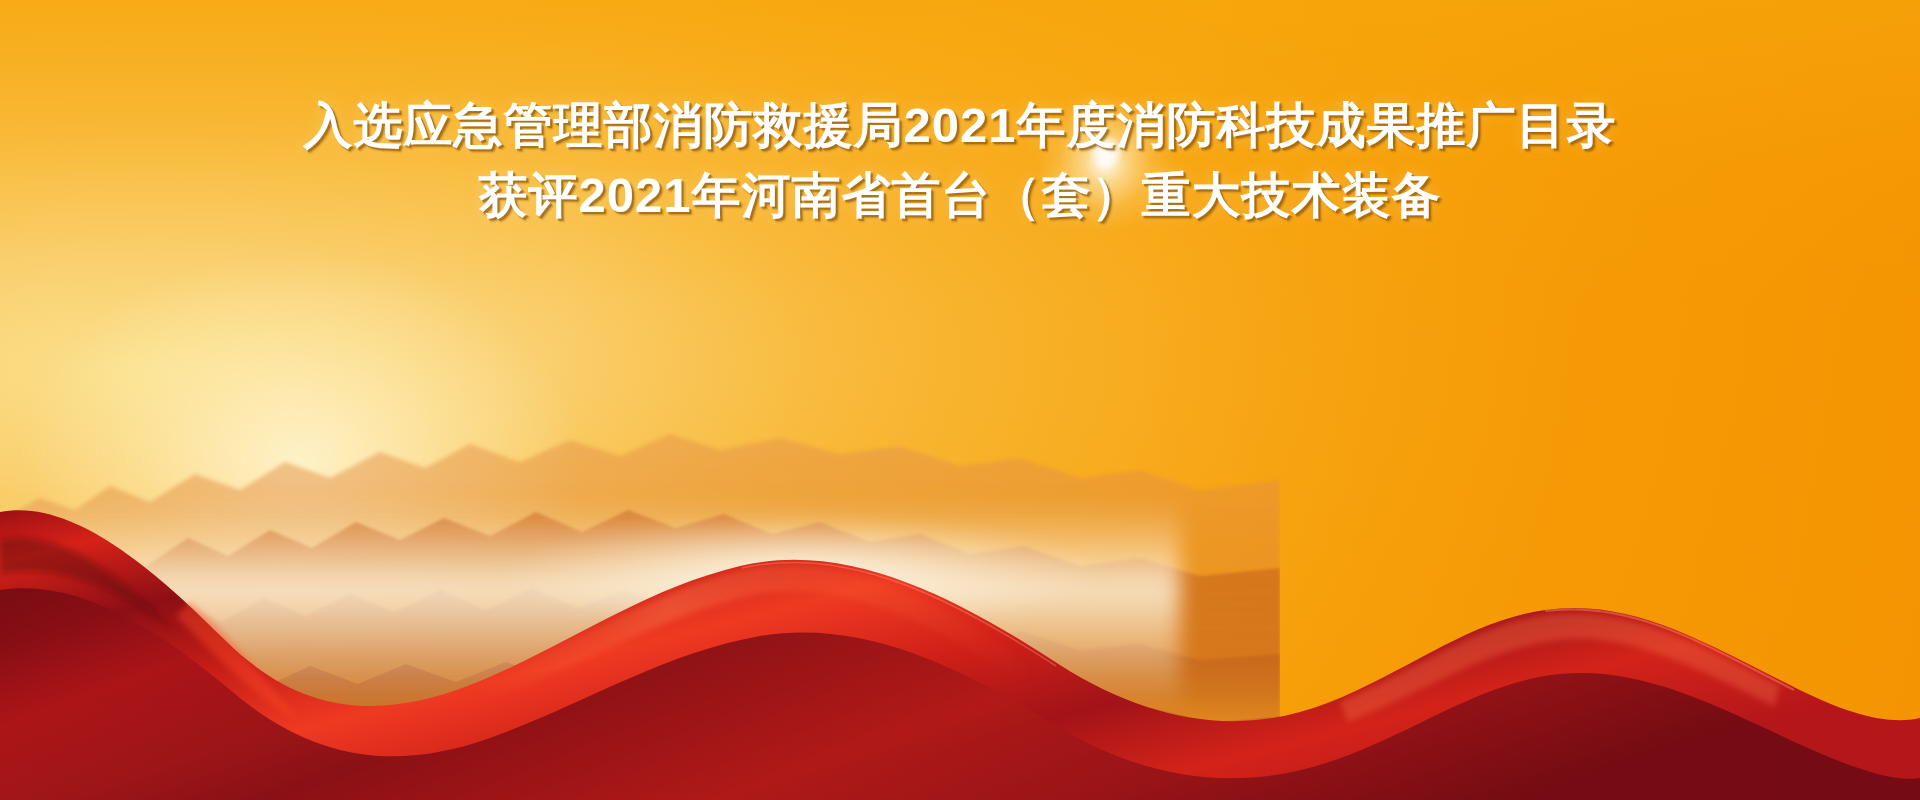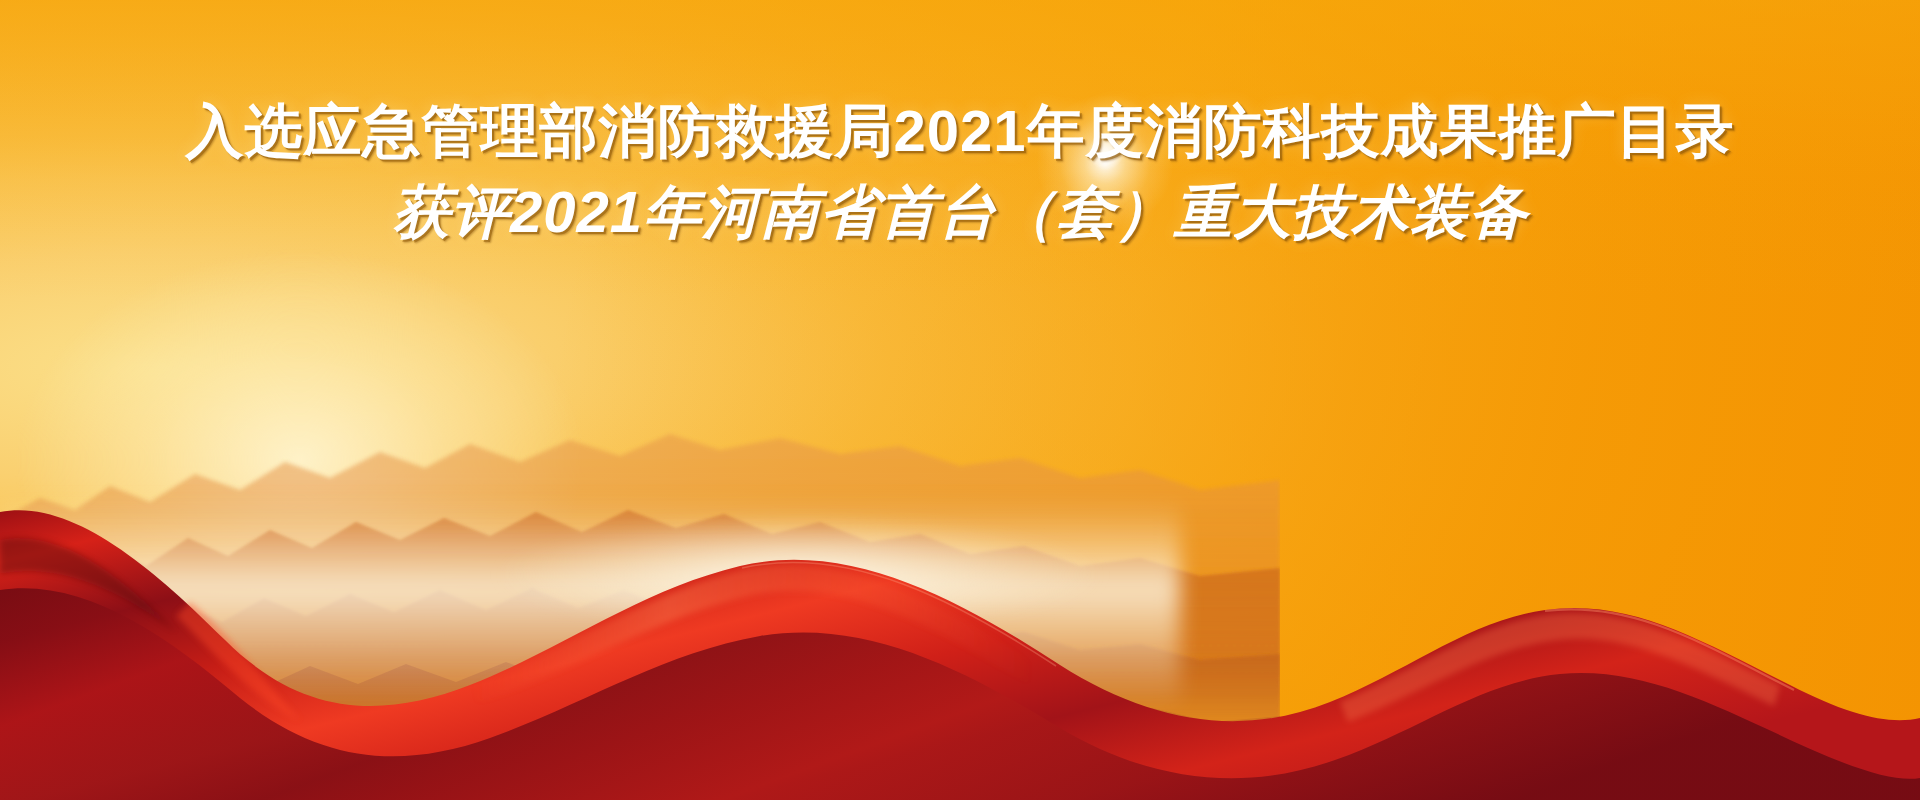--- a/index.html
+++ b/index.html
@@ -83,34 +83,34 @@
     color:rgba(250,172,26,1);
     -webkit-text-stroke:3.4px #ffffff;
     text-shadow:
       0 0 14px rgba(255,255,255,0.55),
       0 0 30px rgba(255,245,205,0.45);
     white-space:nowrap;
     margin:0 0 22px 0;
     padding:0;
   }
   .sub-line{
-    font-size:58px;
+    font-size:49px;
     font-weight:bold;
     letter-spacing:1px;
     line-height:1.22;
     color:#ffffff;
     white-space:nowrap;
     margin:0;
     padding:0;
     text-shadow:
       2px 2px 0 rgba(150,92,10,0.55),
       3px 3px 2px rgba(120,70,6,0.40),
       0 0 16px rgba(255,236,180,0.30);
   }
-  .sub-line + .sub-line{margin-top:10px;font-style:italic;}
+  .sub-line + .sub-line{margin-top:10px;}
 </style>
 </head>
 <body>
 
 <div class="stage">
 
   <div class="bg-base"></div>
   <div class="bg-right"></div>
   <div class="bg-top"></div>
   <div class="bg-left-glow"></div>

